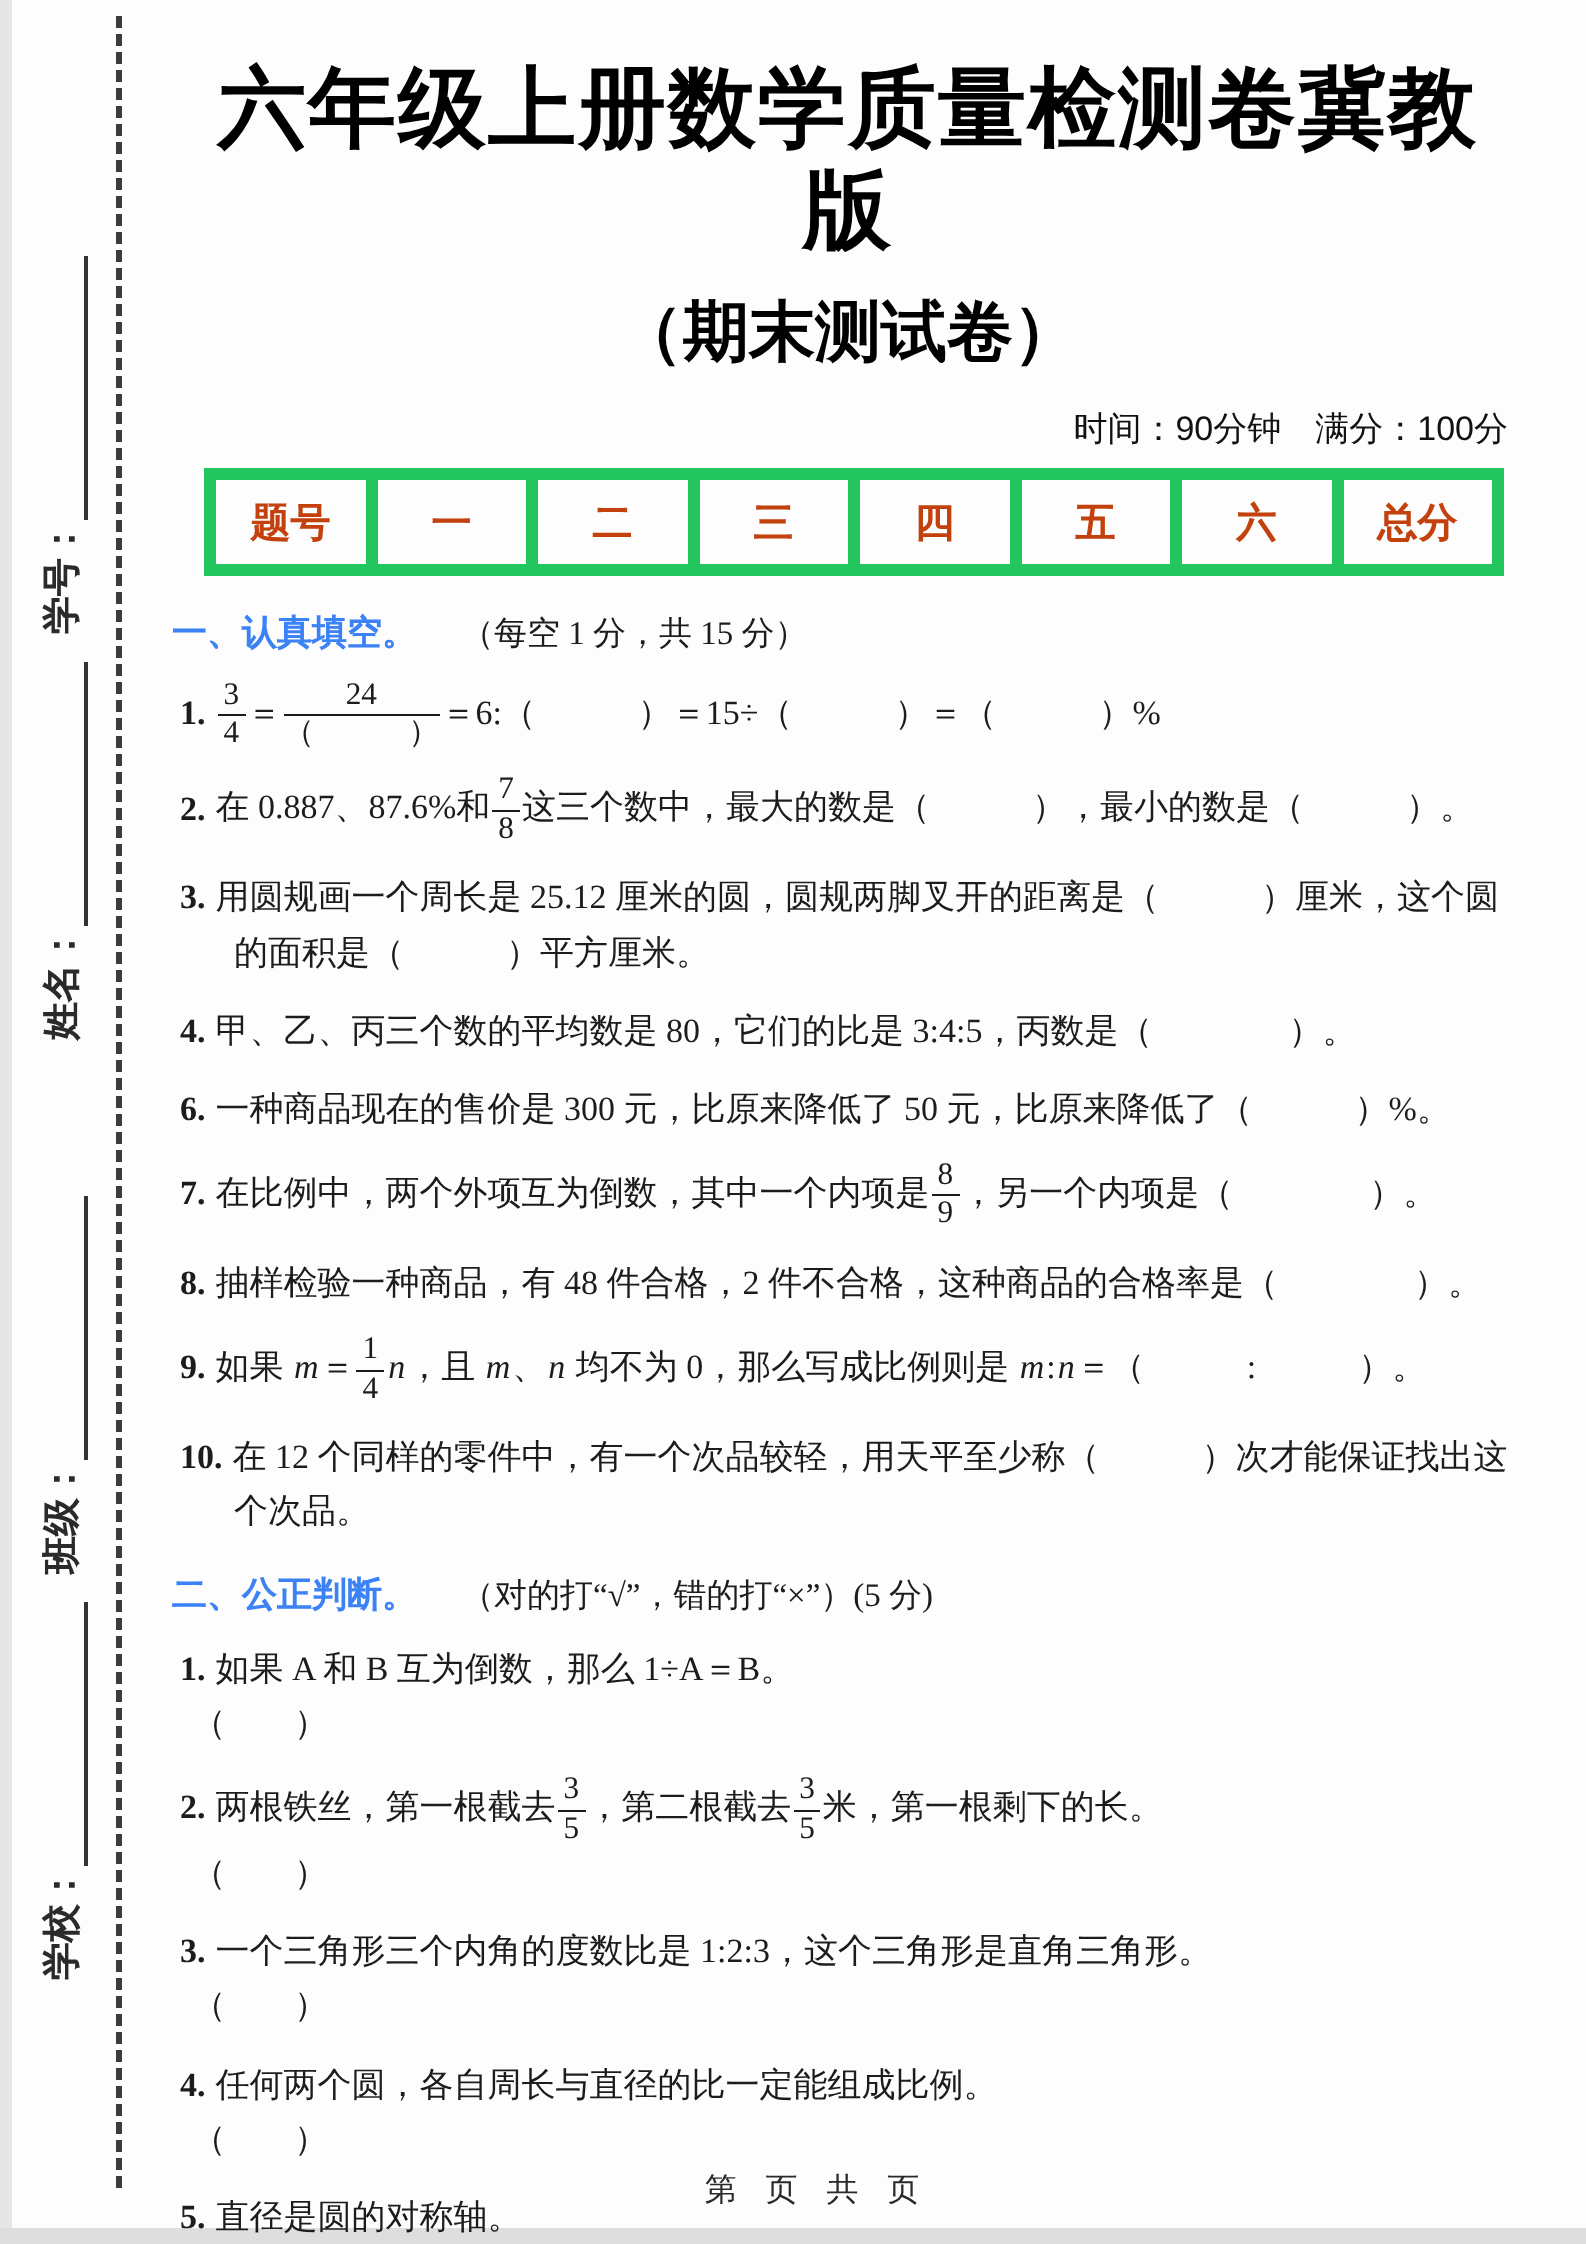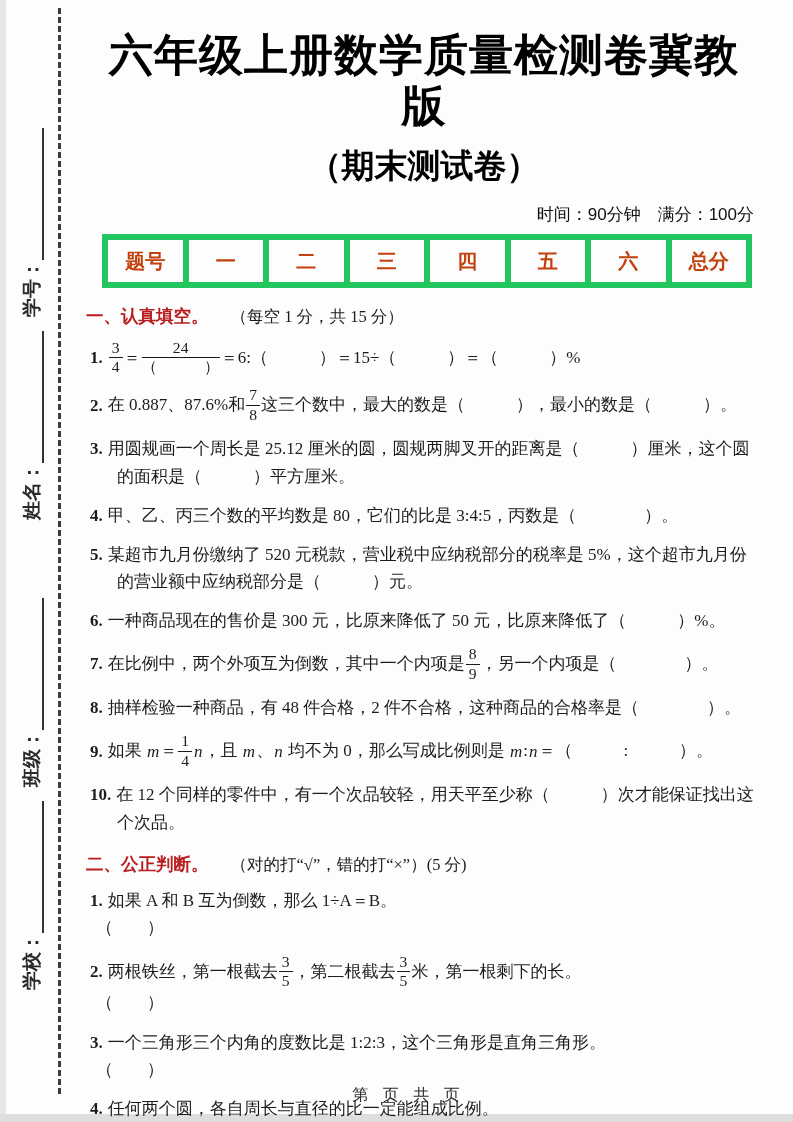--- a/index.html
+++ b/index.html
@@ -82,21 +82,21 @@
     font-family: "Liberation Sans", "DejaVu Sans", sans-serif;
     font-weight: bold; font-size: 20px; color: #c2410c;
   }
   #sections { margin-top: 14px; }
   .section-heading {
     margin: 16px 0 11px -4px;
     font-size: 17.5px; line-height: 1.4;
   }
   .section-heading .hb {
     font-family: "Liberation Sans", "DejaVu Sans", sans-serif;
-    font-weight: 900; color: #b91c1c;
+    font-weight: 900; color: #3b82f6;
   }
   .section-heading .hn {
     font-family: "Liberation Serif", "DejaVu Serif", serif;
     font-weight: normal; font-size: 16.5px; color: #1c1c1c; margin-left: 22px;
   }
   .question {
     font-size: 17px; line-height: 1.6;
     margin: 0 0 12px 0;
     padding-left: 27px; text-indent: -27px;
   }
@@ -170,21 +170,20 @@
           </tr>
         </tbody>
     </table>
 
     <div id="sections">
         <div class="section-heading"><span class="hb">一、认真填空。</span><span class="hn">（每空 1 分，共 15 分）</span></div>
         <div class="question"><span class="qnum">1.</span><span class="frac"><span class="num">3</span><span class="den">4</span></span><span>＝</span><span class="frac"><span class="num">24</span><span class="den">（　　　）</span></span><span>＝6:（　　　）＝15÷（　　　）＝（　　　）%</span></div>
         <div class="question"><span class="qnum">2.</span><span>在 0.887、87.6%和</span><span class="frac"><span class="num">7</span><span class="den">8</span></span><span>这三个数中，最大的数是（　　　），最小的数是（　　　）。</span></div>
         <div class="question"><span class="qnum">3.</span><span>用圆规画一个周长是 25.12 厘米的圆，圆规两脚叉开的距离是（　　　）厘米，这个圆的面积是（　　　）平方厘米。</span></div>
         <div class="question"><span class="qnum">4.</span><span>甲、乙、丙三个数的平均数是 80，它们的比是 3:4:5，丙数是（　　　　）。</span></div>
-        <div class="question"><span class="qnum">5.</span><span>某超市九月份缴纳了 520 元税款，营业税中应纳税部分的税率是 5%，这个超市九月份的营业额中应纳税部分是（　　　）元。</span></div>
         <div class="question"><span class="qnum">6.</span><span>一种商品现在的售价是 300 元，比原来降低了 50 元，比原来降低了（　　　）%。</span></div>
         <div class="question"><span class="qnum">7.</span><span>在比例中，两个外项互为倒数，其中一个内项是</span><span class="frac"><span class="num">8</span><span class="den">9</span></span><span>，另一个内项是（　　　　）。</span></div>
         <div class="question"><span class="qnum">8.</span><span>抽样检验一种商品，有 48 件合格，2 件不合格，这种商品的合格率是（　　　　）。</span></div>
         <div class="question"><span class="qnum">9.</span><span>如果 </span><span class="var">m</span><span>＝</span><span class="frac"><span class="num">1</span><span class="den">4</span></span><span class="var">n</span><span>，且 </span><span class="var">m</span><span>、</span><span class="var">n</span><span> 均不为 0，那么写成比例则是 </span><span class="var">m</span><span>:</span><span class="var">n</span><span>＝（　　　:　　　）。</span></div>
         <div class="question"><span class="qnum">10.</span><span>在 12 个同样的零件中，有一个次品较轻，用天平至少称（　　　）次才能保证找出这个次品。</span></div>
         <div class="section-heading"><span class="hb">二、公正判断。</span><span class="hn">（对的打“√”，错的打“×”）(5 分)</span></div>
         <div class="judgment">
           <div class="jtext"><span class="qnum">1.</span><span>如果 A 和 B 互为倒数，那么 1÷A＝B。</span></div>
           <span class="jans">（　　）</span>
         </div>

